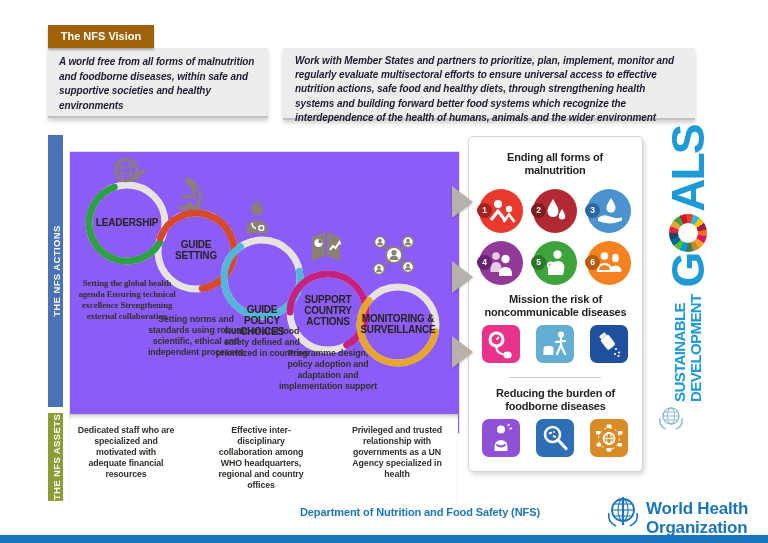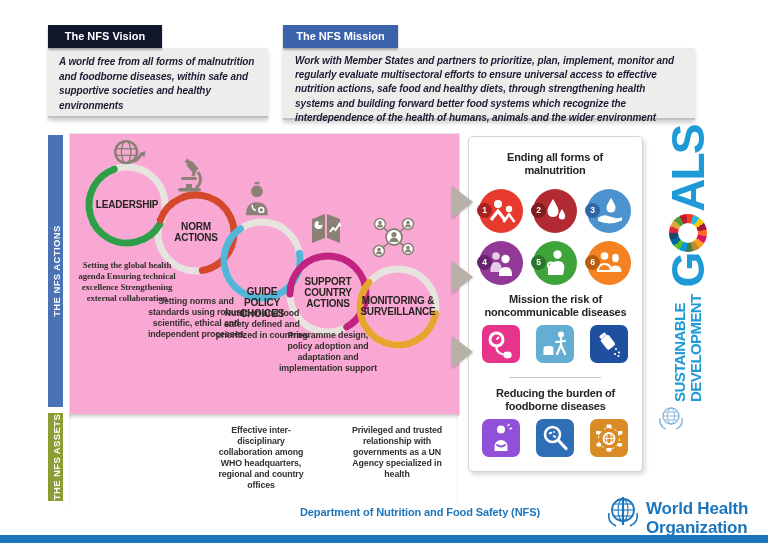--- a/index.html
+++ b/index.html
@@ -11,22 +11,22 @@
         box-shadow:0 3px 4px rgba(0,0,0,.18);box-sizing:border-box;}
   .note-tab{position:absolute;top:-23px;left:0;height:23px;color:#fff;font-weight:700;
             font-size:11px;line-height:23px;text-align:center;box-shadow:0 2px 2px rgba(0,0,0,.3);}
   .note-body{font-style:italic;font-weight:700;font-size:10px;line-height:1.45;
              color:#1c1c35;padding:7px 11px;letter-spacing:-.1px;}
   
   .vbar{position:absolute;width:15px;}
   .vbar span{position:absolute;top:50%;left:50%;transform:translate(-50%,-50%) rotate(-90deg);
              white-space:nowrap;color:#fff;font-size:9.5px;font-weight:700;letter-spacing:.4px;}
   
-  .actions-panel{position:absolute;left:69px;top:133px;width:389px;height:281px;
-                 background:#f9a8d4;border:1px solid #e4e2de;}
+  .actions-panel{position:absolute;left:69px;top:151px;width:389px;height:281px;
+                 background:#8b5cf6;border:1px solid #e4e2de;}
   .assets-panel{position:absolute;left:69px;top:414px;width:389px;height:91px;background:#fff;
                 border-top:1px solid #cfccc7;box-shadow:inset 0 3px 4px -2px rgba(0,0,0,.25);}
   .rings{position:absolute;left:0;top:0;}
   .circle-label{position:absolute;text-align:center;font-weight:700;font-size:10px;
                 line-height:1.12;color:#262320;letter-spacing:-.2px;}
   .circle-desc{position:absolute;text-align:center;font-weight:700;font-size:8.8px;
                line-height:1.24;color:#33302c;letter-spacing:-.1px;}
   .asset-text{position:absolute;text-align:center;font-weight:700;font-size:8.8px;
               line-height:1.26;color:#33302c;letter-spacing:-.1px;}
   .action-icon{position:absolute;}
@@ -63,26 +63,25 @@
   .who-name{position:absolute;left:646px;top:499px;font-weight:700;font-size:17px;
             line-height:1.12;letter-spacing:-.2px;}
   .bottom-bar{position:absolute;left:0;top:535px;width:768px;height:8px;}
 </style>
 </head>
 <body>
 
 <div class="canvas">
 
   <section class="note" style="left:48px;top:48px;width:220px;height:70px;">
-    <div class="note-tab" style="width: 114px; background-color: #0f172a; text-align: center;">The NFS Vision</div>
+    <div class="note-tab" style="width: 106px; background-color: #a16207; text-align: center;">The NFS Vision</div>
     <div class="note-body">A world free from all forms of malnutrition and foodborne diseases, within safe and supportive societies and healthy environments</div>
   </section>
 
   <section class="note" style="left:283px;top:48px;width:412px;height:72px;">
-    <div class="note-tab" style="width: 115px; background-color: rgb(58, 99, 171);">The NFS Mission</div>
     <div class="note-body" style="padding:6px 12px;line-height:1.42;">Work with Member States and partners to prioritize, plan, implement, monitor and regularly evaluate multisectoral efforts to ensure universal access to effective nutrition actions, safe food and healthy diets, through strengthening health systems and building forward better food systems which recognize the interdependence of the health of humans, animals and the wider environment</div>
   </section>
 
   <div class="vbar" style="left: 48px; top: 135px; height: 272px; background-color: rgb(74, 114, 181);">
     <span>THE NFS ACTIONS</span>
   </div>
   <div class="vbar" style="left: 48px; top: 413px; height: 88px; background-color: rgb(142, 156, 53);">
     <span>THE NFS ASSETS</span>
   </div>
 
@@ -164,32 +163,33 @@
           <circle cx="9" cy="35.6" r="1.8" fill="currentColor"></circle>
             <path d="M6 40.2 a3 3 0 0 1 6 0 z" fill="currentColor"></path>
           <circle cx="38" cy="35" r="5.5" fill="#fff" stroke="currentColor" stroke-width="1.5"></circle>
           <circle cx="38" cy="33.6" r="1.8" fill="currentColor"></circle>
             <path d="M35 38.2 a3 3 0 0 1 6 0 z" fill="currentColor"></path>
         </g>
       </svg>
     </div>
 
     <div class="circle-label" style="left:12px;top:65px;width:90px;">LEADERSHIP</div>
-    <div class="circle-label" style="left:101px;top:87px;width:50px;">NORM ACTIONS</div>
+    <div class="circle-label" style="left:101px;top:87px;width:50px;">GUIDE SETTING</div>
     <div class="circle-label" style="left:169px;top:108px;width:46px;margin-top:44px;">GUIDE POLICY CHOICES</div>
     <div class="circle-label" style="left:233px;top:142px;width:50px;">SUPPORT COUNTRY ACTIONS</div>
     <div class="circle-label" style="left:285px;top:161px;width:86px;">MONITORING &amp; SURVEILLANCE</div>
 
     <div class="circle-desc" style="left:7px;top:126px;width:100px;font-family:Liberation Serif, serif;">Setting the global health agenda Ensuring technical excellence Strengthening external collaboration</div>
     <div class="circle-desc" style="left:76px;top:162px;width:100px;">Setting norms and standards using robust scientific, ethical and independent processes</div>
     <div class="circle-desc" style="left:142px;top:174px;width:100px;">Nutrition and food safety defined and prioritized in countries</div>
     <div class="circle-desc" style="left:205px;top:196px;width:106px;">Programme design, policy adoption and adaptation and implementation support</div>
   </section>
 
   <section class="assets-panel">
+    <div class="asset-text" style="left:7px;top:10px;width:100px;">Dedicated staff who are specialized and motivated with adequate financial resources</div>
     <div class="asset-text" style="left:142px;top:10px;width:100px;">Effective inter-disciplinary collaboration among WHO headquarters, regional and country offices</div>
     <div class="asset-text" style="left:272px;top:10px;width:112px;">Privileged and trusted relationship with governments as a UN Agency specialized in health</div>
   </section>
 
   <div class="chevron" style="top:186px;"></div>
   <div class="chevron" style="top:261px;"></div>
   <div class="chevron" style="top:336px;"></div>
 
   <section class="outcomes">
     <div class="outcome-title" style="left:26px;top:14px;width:120px;">Ending all forms of malnutrition</div>

